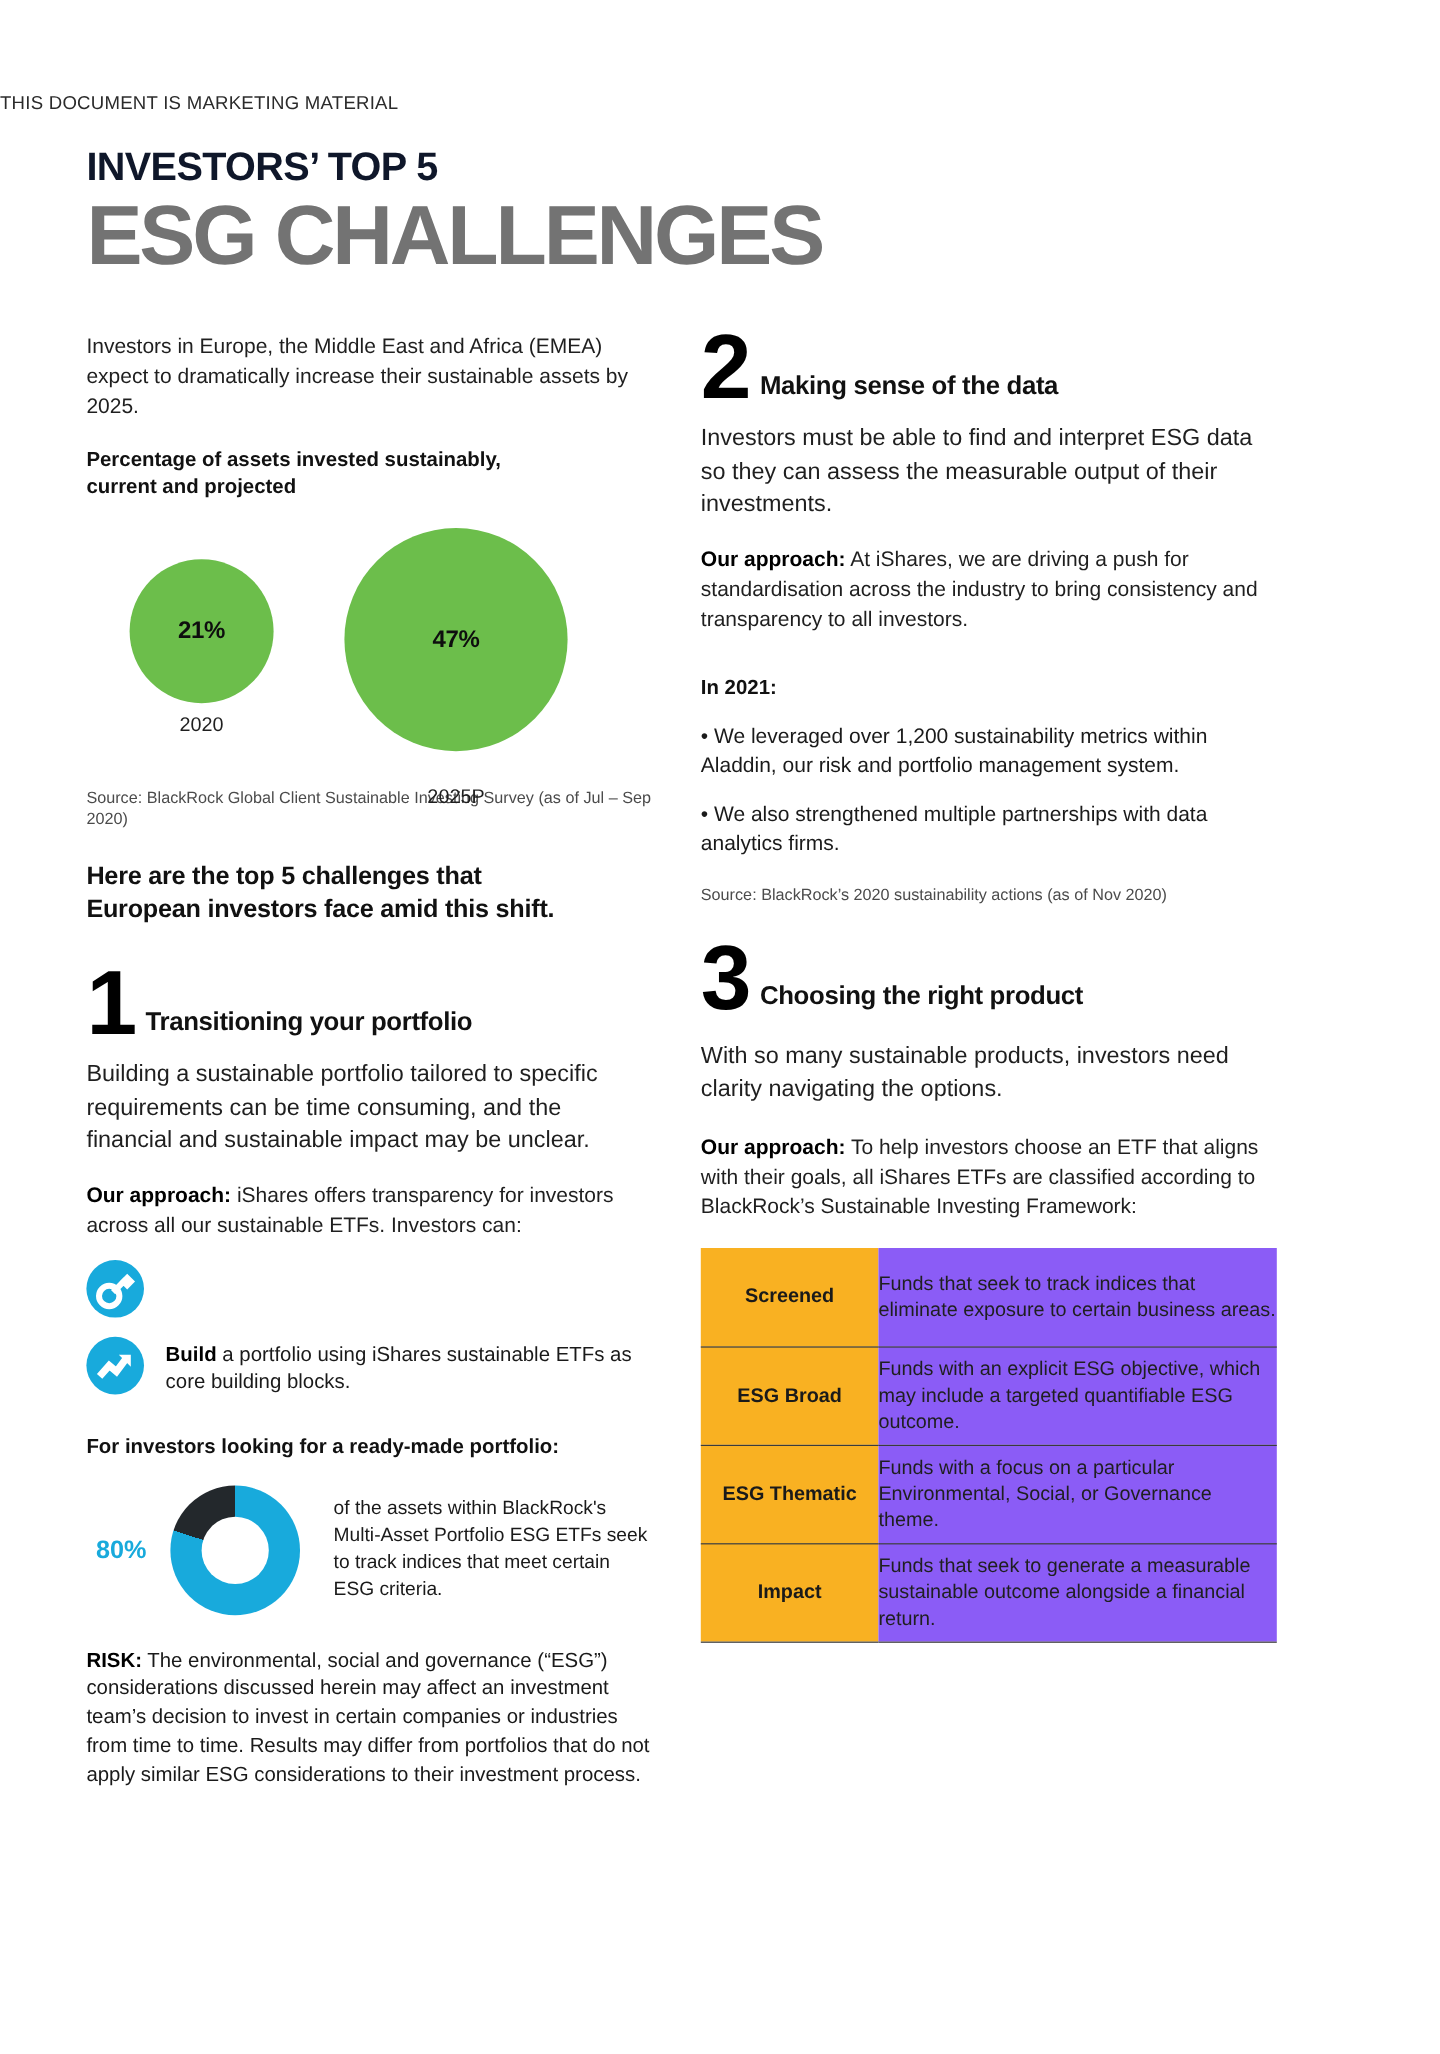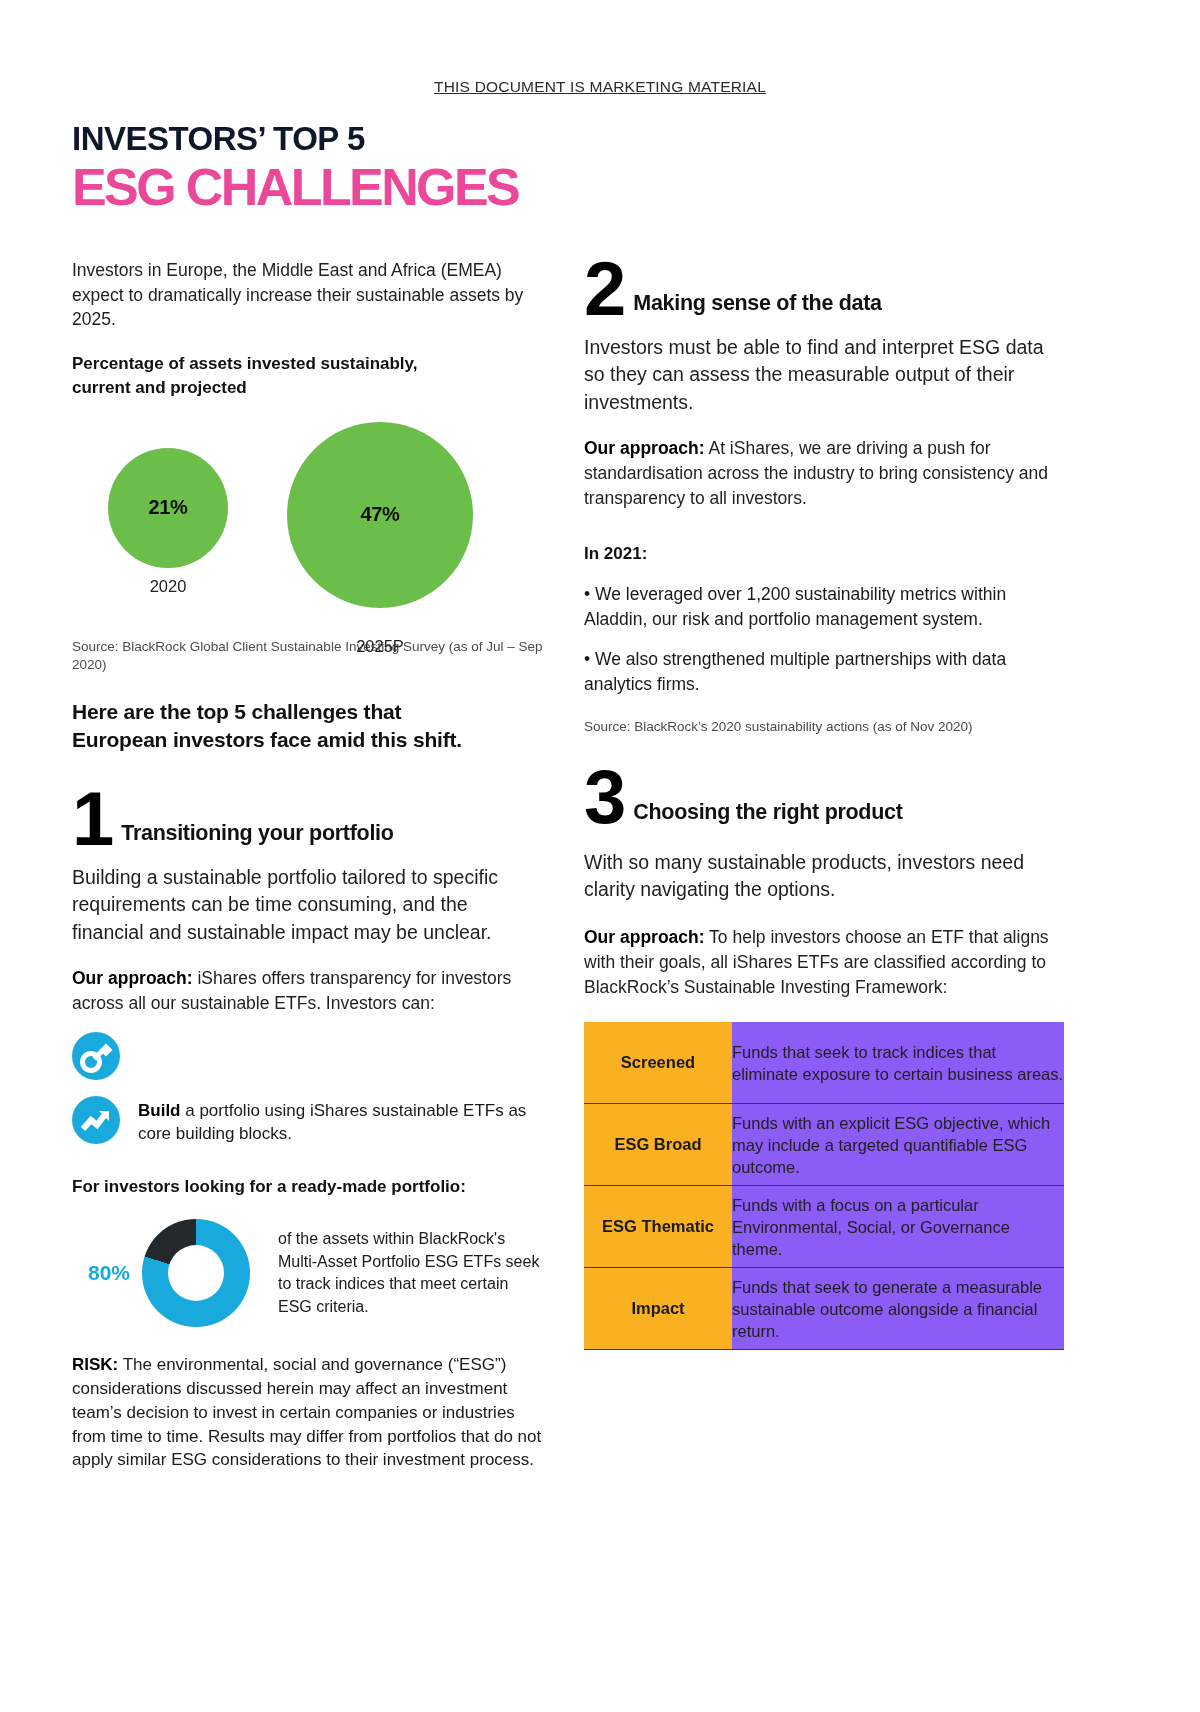--- a/index.html
+++ b/index.html
@@ -11,40 +11,38 @@
   body {
     font-family: "Liberation Sans", sans-serif;
     color: #1a1a1a;
     position: relative;
     overflow: hidden;
   }
   .page { position: relative; width: 1200px; height: 1712px; padding: 0; }
 
   
   .marketing-banner {
-    text-align: center;
     font-size: 15.5px;
     letter-spacing: 0.2px;
     color: #2b2b2b;
     padding-top: 78px;
-    text-decoration: underline;
   }
   .title-block { padding: 26px 0 0 72px; }
   .eyebrow {
     font-size: 33px;
     font-weight: bold;
     letter-spacing: -0.5px;
     color: #0f172a;
     line-height: 1.05;
   }
   .bigtitle {
-    font-size: 52px;
+    font-size: 70px;
     font-weight: bold;
     letter-spacing: -2.6px;
-    color: #ec4899;
+    color: #737373;
     line-height: 1.02;
     margin-top: 4px;
   }
 
   
   .columns {
     display: flex;
     padding: 44px 72px 0 72px;
     gap: 40px;
     align-items: flex-start;
@@ -160,21 +158,21 @@
     display: flex;
     align-items: center;
     gap: 12px;
     margin-top: 20px;
   }
   .donut-pct {
     font-size: 21px;
     font-weight: bold;
     color: #18aadc;
     width: 58px;
-    text-align: right;
+    text-align: center;
     flex: 0 0 58px;
   }
   .donut {
     width: 108px; height: 108px;
     flex: 0 0 108px;
     border-radius: 50%;
     background: conic-gradient(#18aadc 0% 80%, #23282c 80% 100%);
     position: relative;
   }
   .donut::after {

